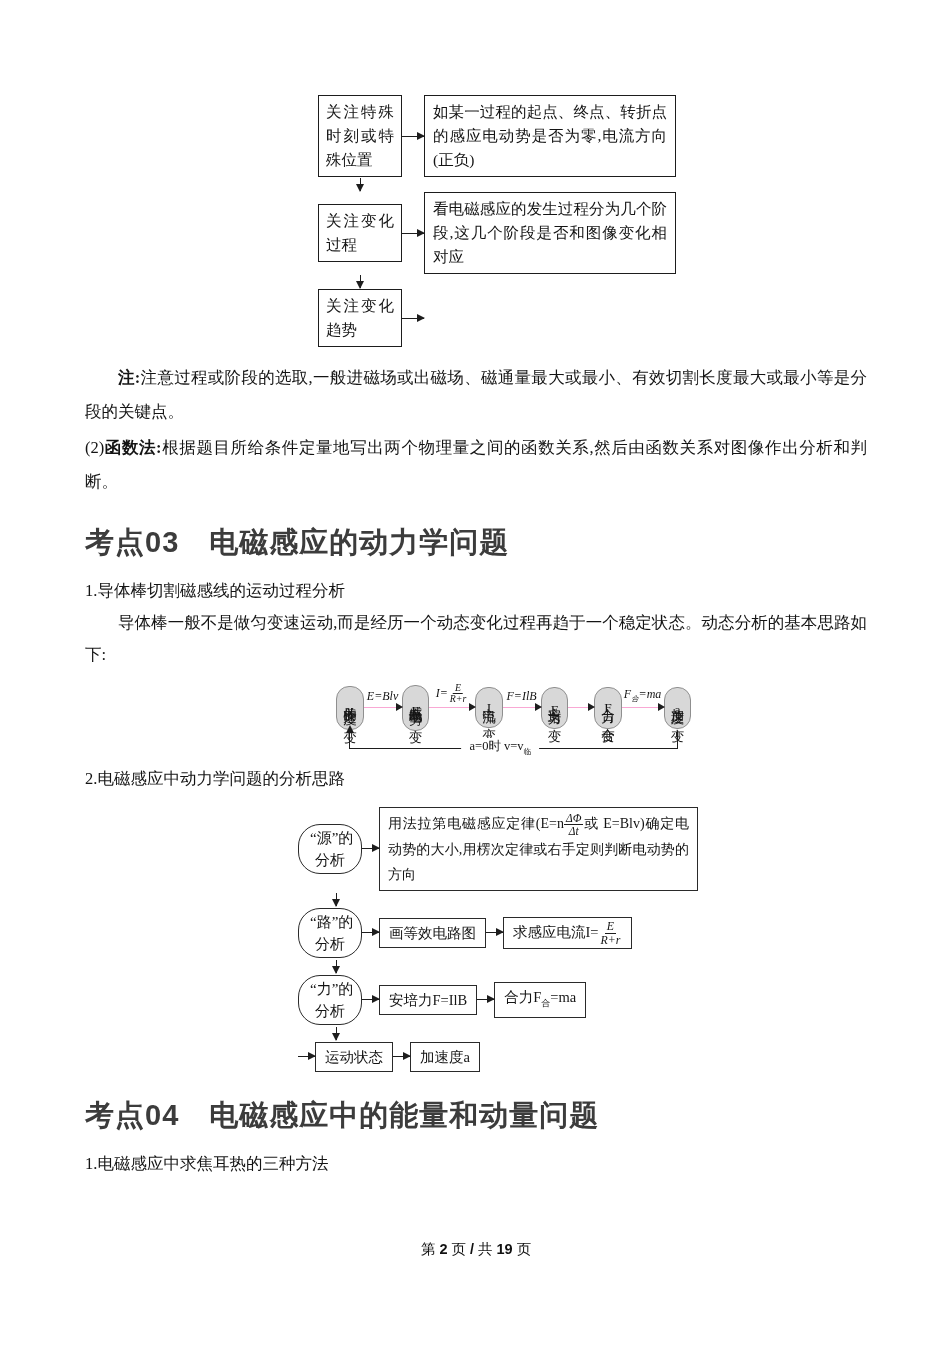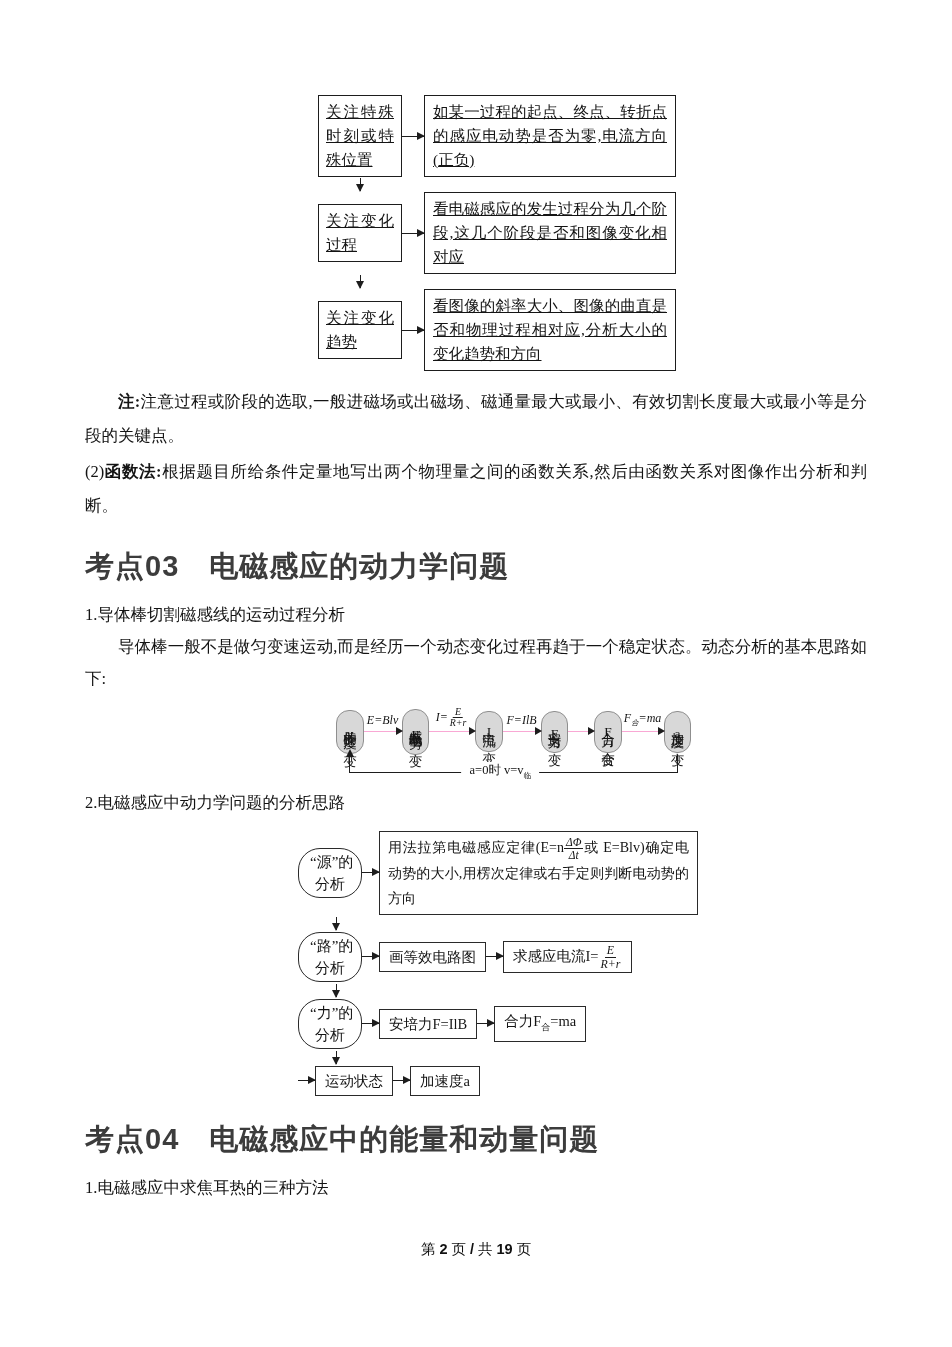--- a/index.html
+++ b/index.html
@@ -14,21 +14,21 @@
   
   .h-arrow { position:relative; height:1px; background:#1d1d1d; flex-shrink:0; align-self:center; }
   .h-arrow::after { content:''; position:absolute; right:-1px; top:-4px;
     border-left:8px solid #1d1d1d; border-top:4.5px solid transparent; border-bottom:4.5px solid transparent; }
   .v-arrow { position:relative; width:1px; background:#1d1d1d; }
   .v-arrow::after { content:''; position:absolute; bottom:-1px; left:-4px;
     border-top:8px solid #1d1d1d; border-left:4.5px solid transparent; border-right:4.5px solid transparent; }
 
   
   .fc1 { margin:95px 0 0 318px; width:382px; }
-  .fc1-row { display:flex; align-items:center;text-decoration:underline; }
+  .fc1-row { display:flex; align-items:center; }
   .fc1-left { width:84px; border:1.5px solid #1d1d1d; padding:4px 7px; font-size:15.5px;
     line-height:24px; text-align:justify; word-break:break-all; flex-shrink:0; }
   .fc1-right { width:252px; border:1.5px solid #1d1d1d; padding:4px 8px; font-size:15.5px;
     line-height:24px; text-align:justify; word-break:break-all; }
   .fc1 .h-arrow { width:22px; }
   .fc1-v { height:13px; margin:1px 0 1px 42px; }
 
   
   .para { font-size:16.5px; line-height:34px; text-align:justify; word-break:break-all; }
   .p-note { margin-top:14px; text-indent:2em; }
@@ -101,21 +101,20 @@
     <div class="v-arrow fc1-v"></div>
     <div class="fc1-row">
       <div class="fc1-left">关注变化过程</div>
       <div class="h-arrow"></div>
       <div class="fc1-right">看电磁感应的发生过程分为几个阶段,这几个阶段是否和图像变化相对应</div>
     </div>
     <div class="v-arrow fc1-v"></div>
     <div class="fc1-row">
       <div class="fc1-left">关注变化趋势</div>
       <div class="h-arrow"></div>
-      <div class="fc1-right">看图像的斜率大小、图像的曲直是否和物理过程相对应,分析大小的变化趋势和方向</div>
     </div>
   </div>
 
   <div class="content">
     <p class="para p-note"><b>注:</b><span>注意过程或阶段的选取,一般进磁场或出磁场、磁通量最大或最小、有效切割长度最大或最小等是分段的关键点。</span></p>
 
     <p class="para p-fn"><span>(2)</span><b>函数法:</b><span>根据题目所给条件定量地写出两个物理量之间的函数关系,然后由函数关系对图像作出分析和判断。</span></p>
 
     <h1 class="kaodian"><span class="tag">考点03</span><span>电磁感应的动力学问题</span></h1>
 

